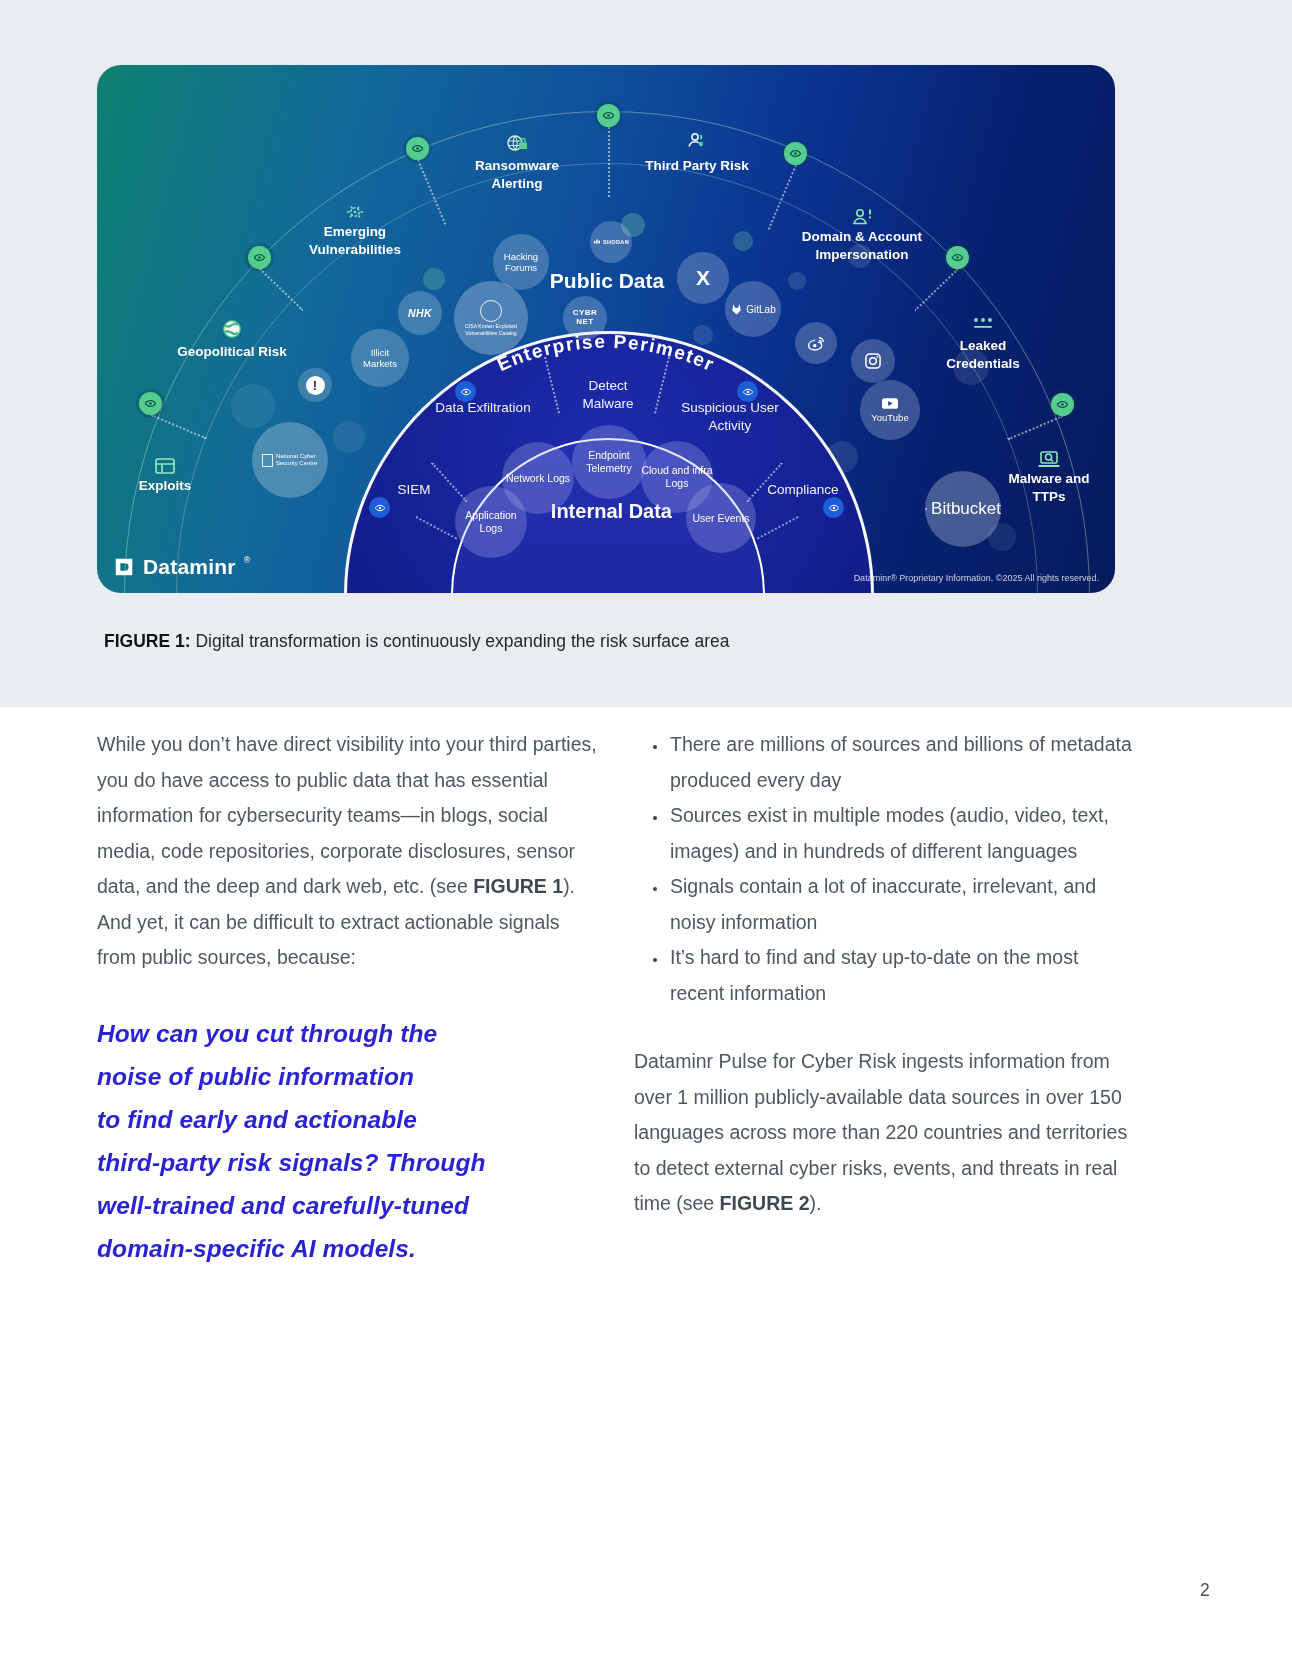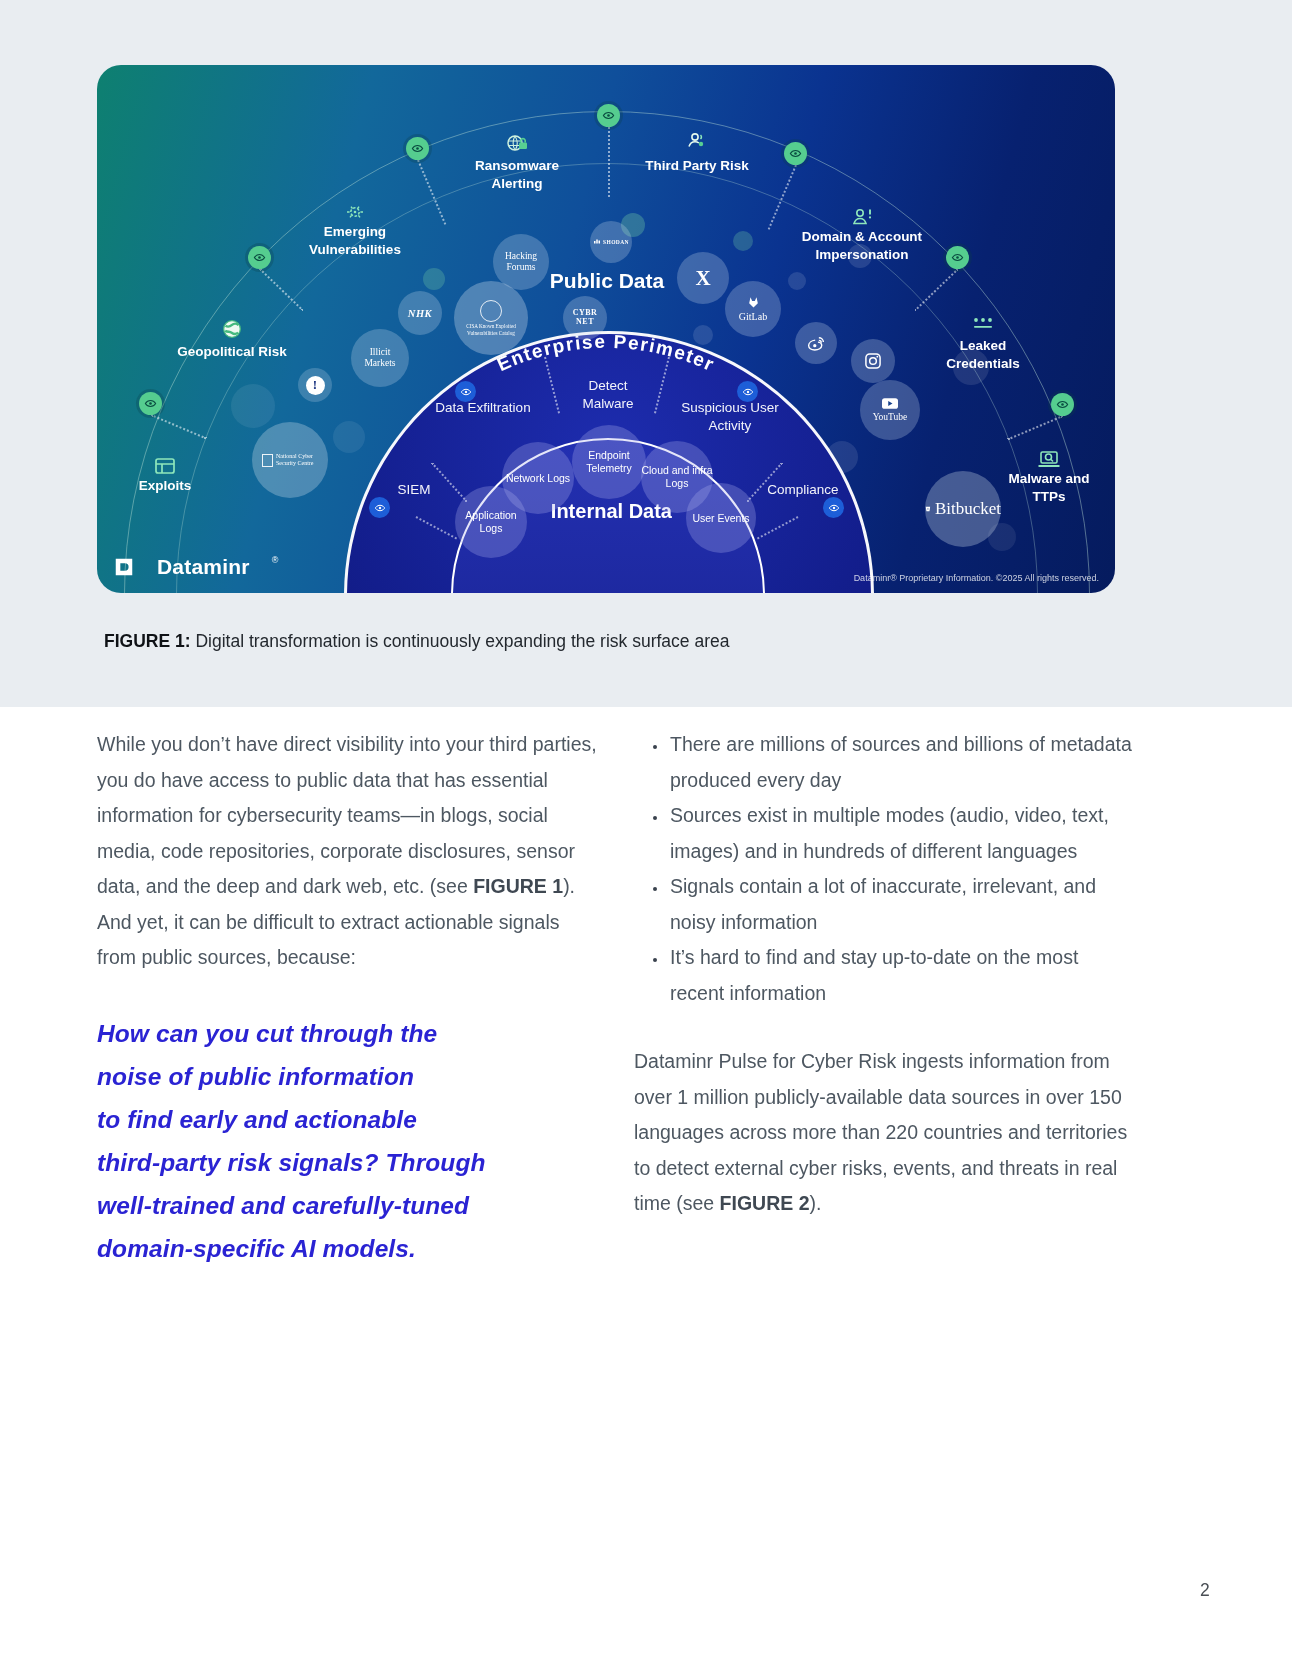--- a/index.html
+++ b/index.html
@@ -19,28 +19,28 @@
        background:linear-gradient(180deg,#2330b2 0%,#18228f 100%);}
   .dc{position:absolute;border-radius:50%;}
   .dln{position:absolute;width:0;border-left:2px dotted rgba(255,255,255,0.55);transform-origin:top center;}
   .fig-label{position:absolute;color:#ffffff;font-weight:700;font-size:13.5px;line-height:1.32;
        text-align:center;transform:translateX(-50%);white-space:pre-line;}
   .fig-label.soft{font-weight:400;font-size:13.5px;color:rgba(255,255,255,0.95);}
   .fig-ic{position:absolute;transform:translateX(-50%);display:flex;align-items:center;justify-content:center;}
   .zone-big{position:absolute;color:#fff;font-weight:700;font-size:21px;transform:translateX(-50%);
        text-align:right;line-height:1.18;}
   .bub{position:absolute;border-radius:50%;background:rgba(208,224,238,0.26);display:flex;flex-direction:column;
-       align-items:center;justify-content:center;color:#fff;text-align:center;gap:1px;font-family:Liberation Serif, serif;}
+       align-items:center;justify-content:center;color:#fff;text-align:center;gap:1px;}
   .ibub{position:absolute;border-radius:50%;background:rgba(168,172,236,0.30);display:flex;align-items:center;
        justify-content:center;color:#fff;text-align:center;font-size:10.5px;line-height:1.2;}
   .geye{position:absolute;width:23px;height:23px;border-radius:50%;background:#55cd8f;
        box-shadow:0 0 0 3px rgba(9,63,72,0.28);display:flex;align-items:center;justify-content:center;}
   .beye{position:absolute;width:21px;height:21px;border-radius:50%;background:#1d5ed8;
        display:flex;align-items:center;justify-content:center;}
-  .brand{position:absolute;left:16px;bottom:14px;display:flex;align-items:center;gap:22px;color:#fff;text-align:right;}
+  .brand{position:absolute;left:16px;bottom:14px;display:flex;align-items:center;gap:8px;color:#fff;text-align:right;}
   .brand-name{font-size:21px;font-weight:700;letter-spacing:0.2px;}
   .brand-reg{font-size:9px;vertical-align:super;position:relative;top:-7px;}
   .fig-copy{position:absolute;right:16px;bottom:10px;font-size:9px;color:rgba(255,255,255,0.78);}
 
   
   .caption{position:absolute;left:104px;top:631px;width:1060px;font-size:17.5px;color:#23282e;}
   .caption b{color:#0f1216;}
   .col{position:absolute;top:727px;font-size:19.5px;line-height:35.5px;color:#4d5761;}
   .col-left{left:97px;width:500px;}
   .col-right{left:634px;width:502px;}
@@ -212,21 +212,21 @@
     </div>
     <div class="bub" style="left:493px;top:156px;width:42px;height:42px;flex-direction:row;gap:2px;">
       <svg width="8" height="8" viewBox="0 0 16 16" fill="#fff">
           <path d="M2 6h3v5H2zM6.5 3h3v8h-3zM11 5h3v6h-3z"></path>
         </svg>
       <span style="font-size:5.5px;font-weight:700;letter-spacing:0.4px;">SHODAN</span>
     </div>
     <div class="bub" style="left:580px;top:187px;width:52px;height:52px;">
       <span style="font-size:21px;font-weight:700;">X</span>
     </div>
-    <div class="bub" style="left:628px;top:216px;width:56px;height:56px;flex-direction:column;gap:3px;">
+    <div class="bub" style="left:628px;top:216px;width:56px;height:56px;flex-direction:row;gap:3px;">
       <svg width="13" height="12" viewBox="0 0 24 22" fill="#fff">
           <path d="M12 21L4 13.5 6.5 2l3 7h5l3-7L20 13.5z"></path>
         </svg>
       <span style="font-size:10px;">GitLab</span>
     </div>
     <div class="bub" style="left:301px;top:226px;width:44px;height:44px;">
       <span style="font-size:10.5px;font-weight:800;font-style:italic;letter-spacing:0.5px;">NHK</span>
     </div>
     <div class="bub" style="left:357px;top:216px;width:74px;height:74px;background:rgba(215,228,240,0.32);">
       <span style="width:20px;height:20px;border:1.6px solid rgba(255,255,255,0.85);border-radius:50%;display:block;"></span>

